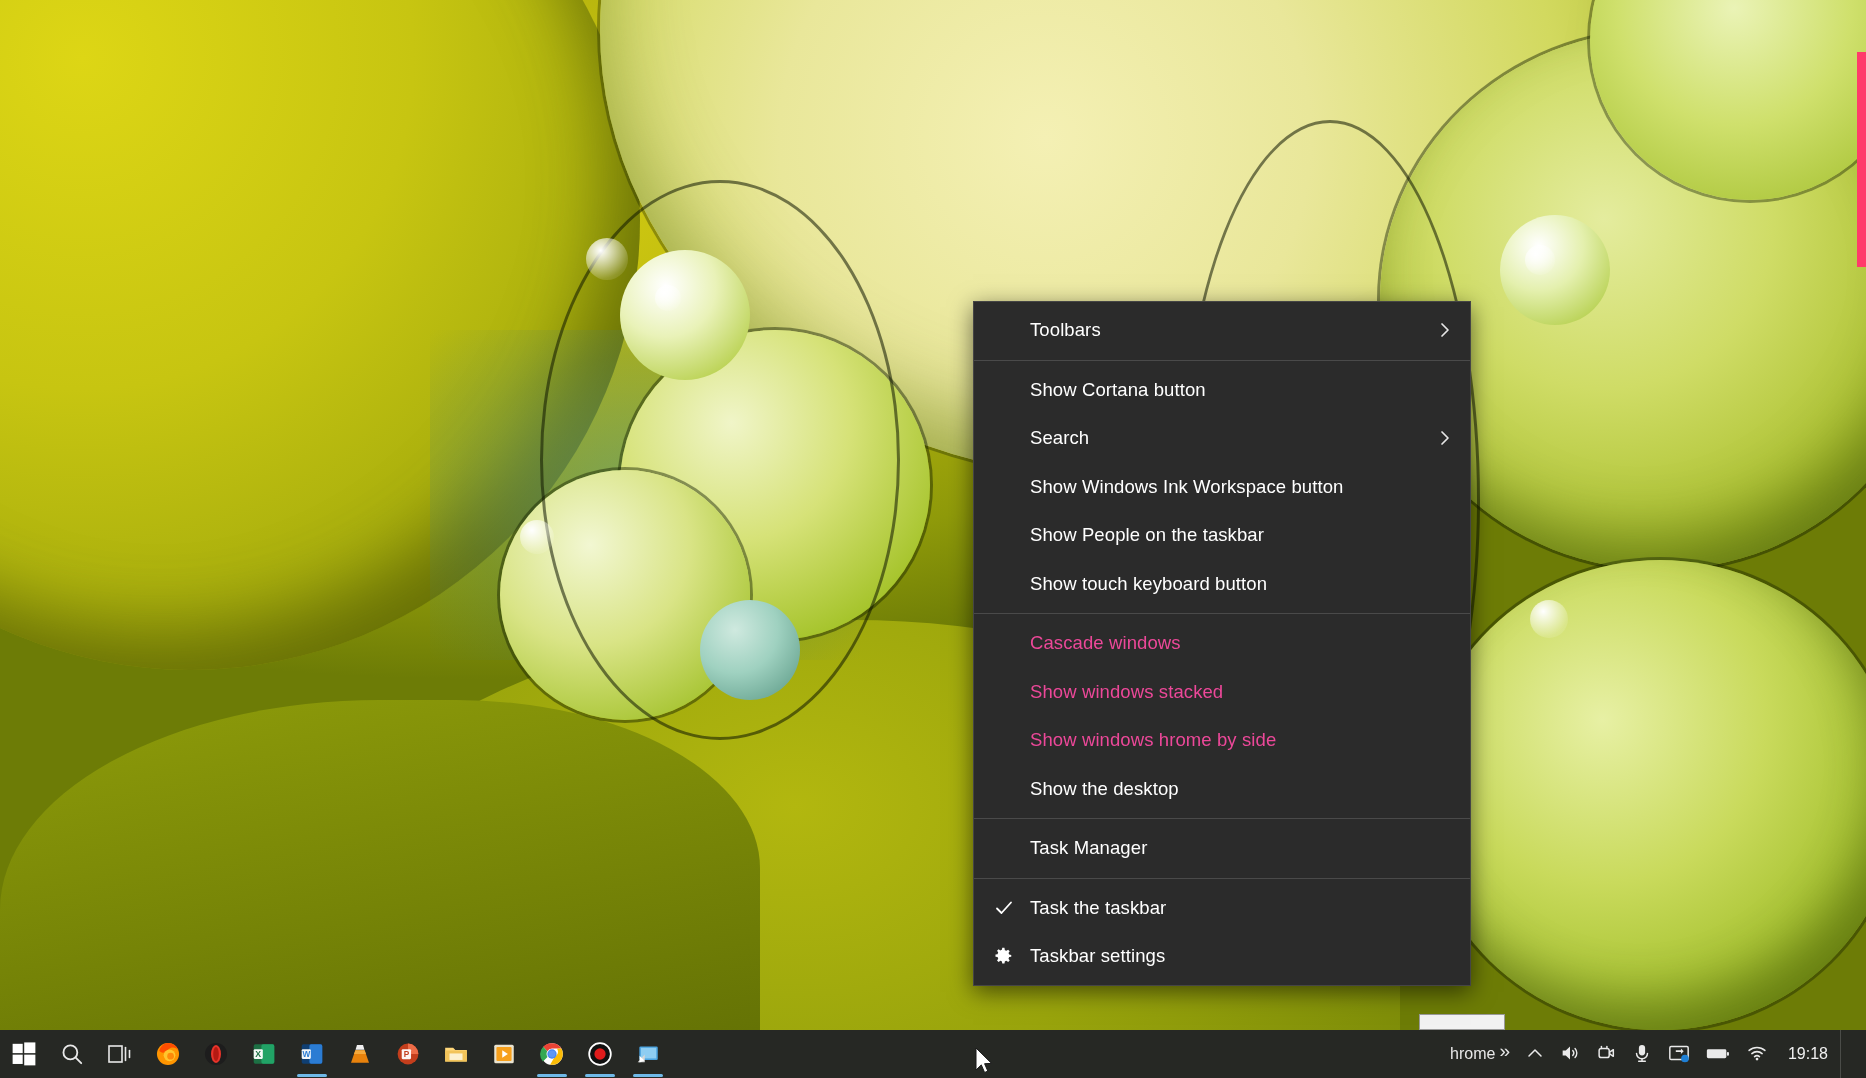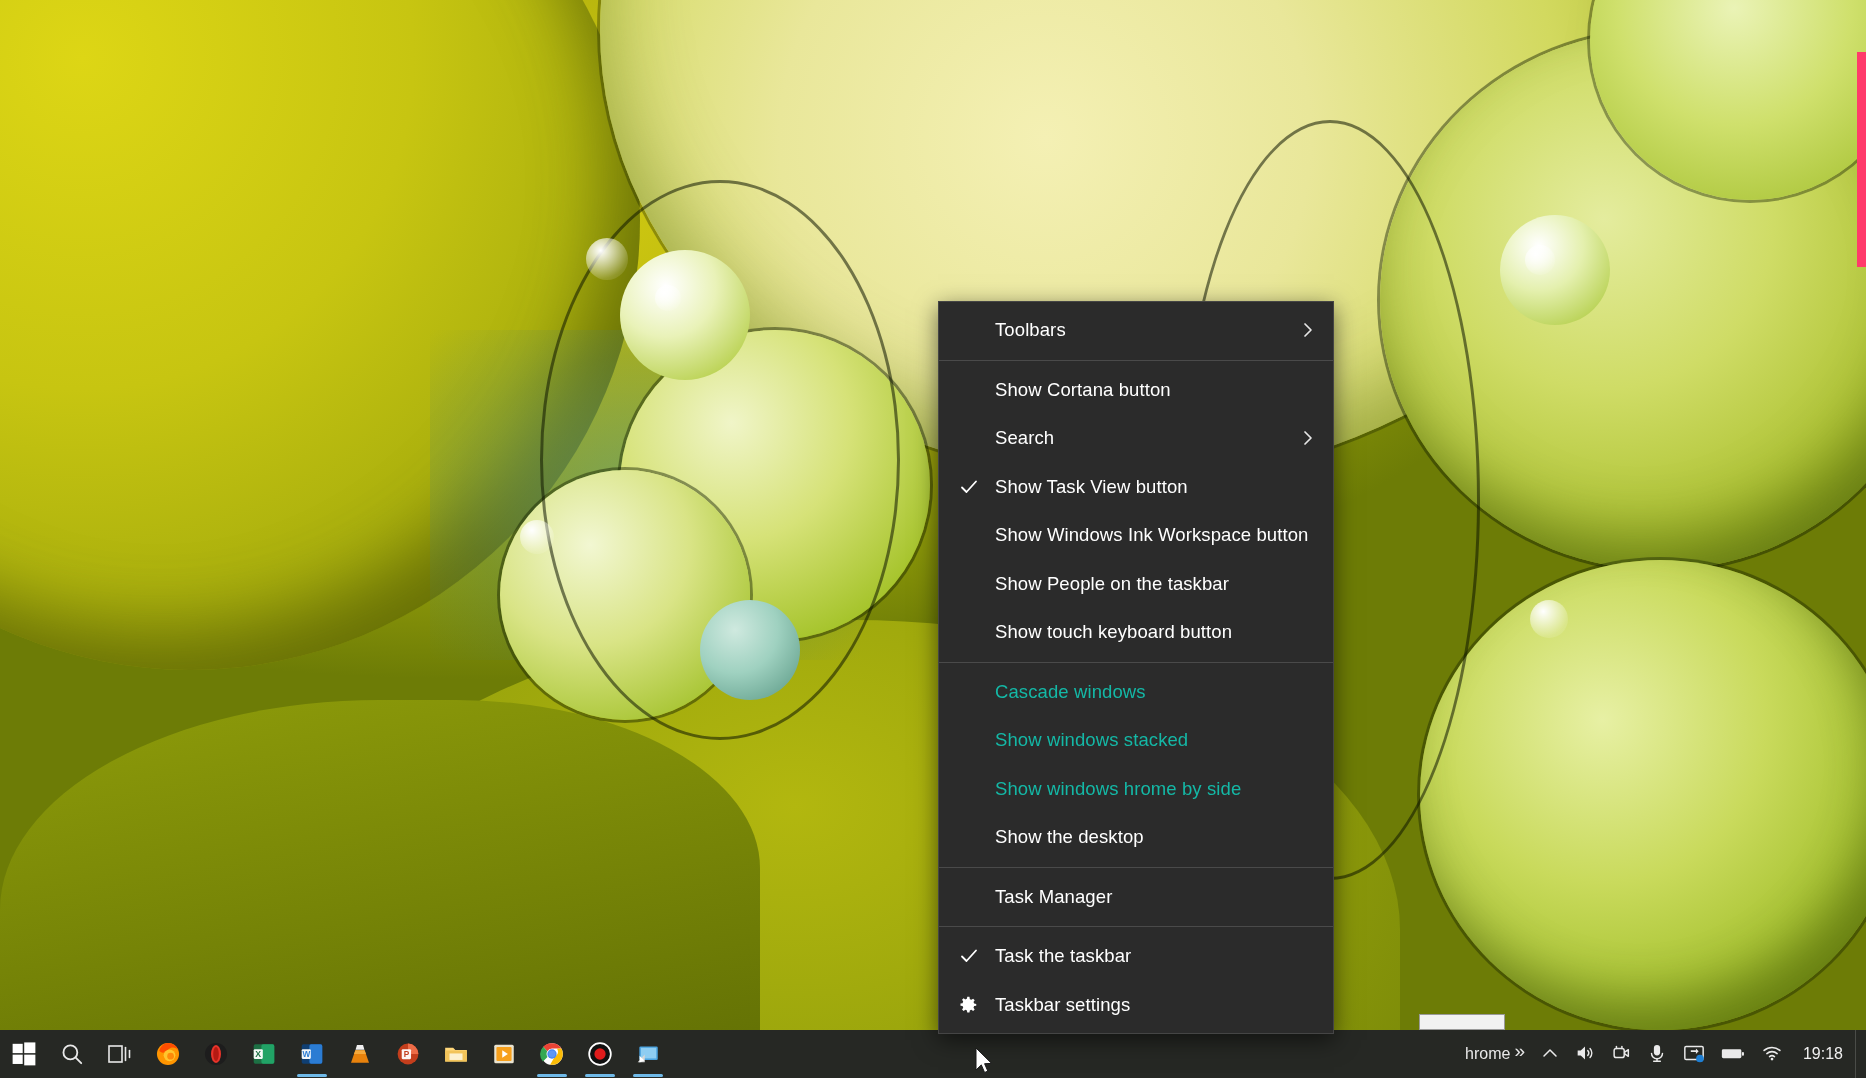--- a/index.html
+++ b/index.html
@@ -65,40 +65,40 @@
 
   
   #magenta-edge{
     position:absolute; right:0; top:52px; width:9px; height:215px;
     background:#ff3b6b;
   }
 
   
   #context-menu{
     position:absolute;
-    left:938px; top:301px;
-    width:396px;
+    left:973px; top:301px;
+    width:498px;
     background:#2b2b2b;
     border:1px solid #454545;
     box-shadow:0 6px 22px rgba(0,0,0,.55);
     padding:4px 0 4px 0;
     z-index:40;
     font-size:18.5px;
     color:#ffffff;
   }
   .mi{
     position:relative;
     display:flex; align-items:center;
     height:48.5px;
     padding-left:56px; padding-right:18px;
     cursor:default;
     white-space:nowrap;
     letter-spacing:.1px;
   }
-  .mi.disabled{ color:#14b8a6; }
+  .mi.disabled{ color:#ec4899; }
   .mi .check{
     position:absolute; left:20px; top:50%;
     transform:translateY(-50%);
     width:20px; height:20px;
   }
   .mi .gear{
     position:absolute; left:18px; top:50%;
     transform:translateY(-50%);
     width:22px; height:22px;
   }
@@ -125,21 +125,21 @@
     cursor:default;
   }
   .tbtn.running::after{
     content:""; position:absolute; left:9px; right:9px; bottom:1px;
     height:3px; background:#6fb9e8; border-radius:2px;
   }
   .appicon{ width:26px; height:26px; display:block; }
   #tb-spacer{ flex:1 1 auto; height:48px; }
   #tb-right{
     display:flex; align-items:center; height:48px;
-    padding-right:2px; gap:0px;
+    padding-right:17px; gap:0px;
     color:#eaeaea; font-size:15px;
   }
   .tray{
     height:48px; min-width:34px;
     display:flex; align-items:center; justify-content:center;
     padding:0 7px; cursor:default; position:relative;
   }
   #tray-clock{
     height:48px; display:flex; flex-direction:column;
     align-items:center; justify-content:center;
@@ -218,28 +218,20 @@
 
   <div class="mi">
     <span>Search</span>
     <span class="chev">
       <svg viewBox="0 0 18 18">
           <path d="M6 3 L12 9 L6 15" fill="none" stroke="#e6e6e6" stroke-width="1.7" stroke-linecap="round" stroke-linejoin="round"></path>
         </svg>
     </span>
   </div>
 
-  <div class="mi">
-    <span class="check">
-      <svg viewBox="0 0 20 20">
-          <path d="M3 10.5 L7.5 15 L17 4.5" fill="none" stroke="#ffffff" stroke-width="1.8" stroke-linecap="round" stroke-linejoin="round"></path>
-        </svg>
-    </span>
-    <span>Show Task View button</span>
-  </div>
 
   <div class="mi">
     <span>Show Windows Ink Workspace button</span>
   </div>
 
   <div class="mi">
     <span>Show People on the taskbar</span>
   </div>
 
   <div class="mi">

